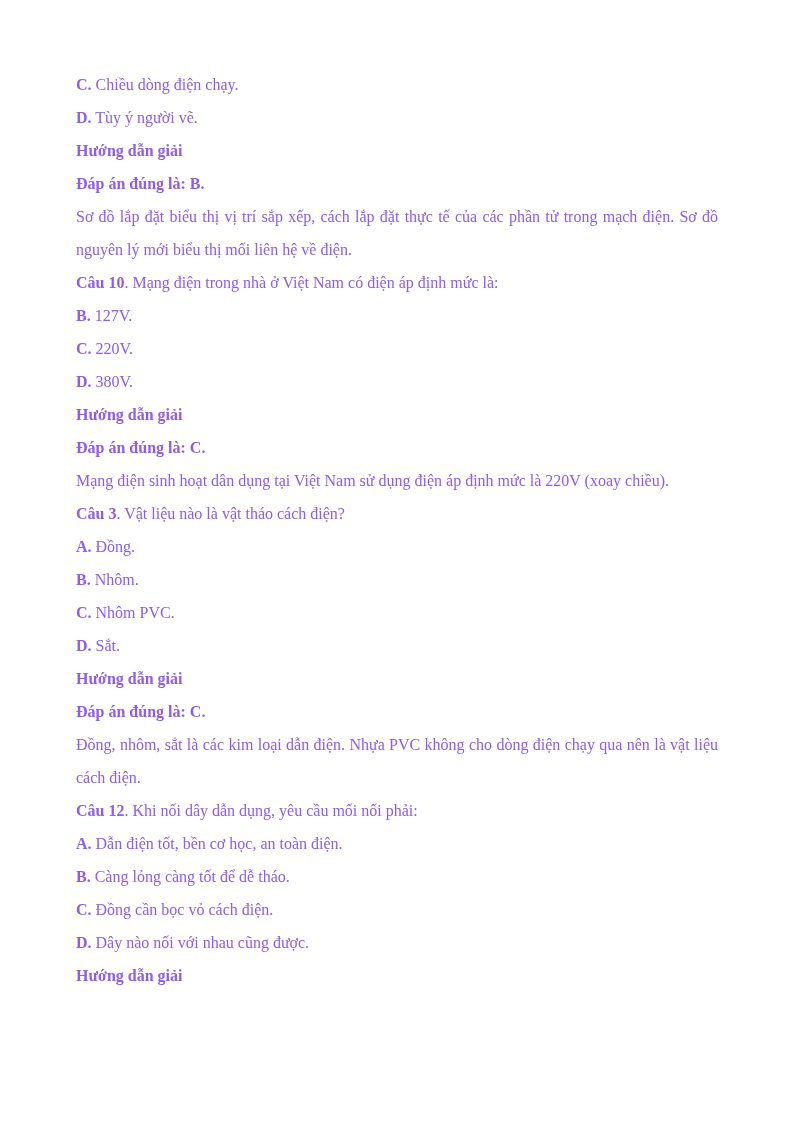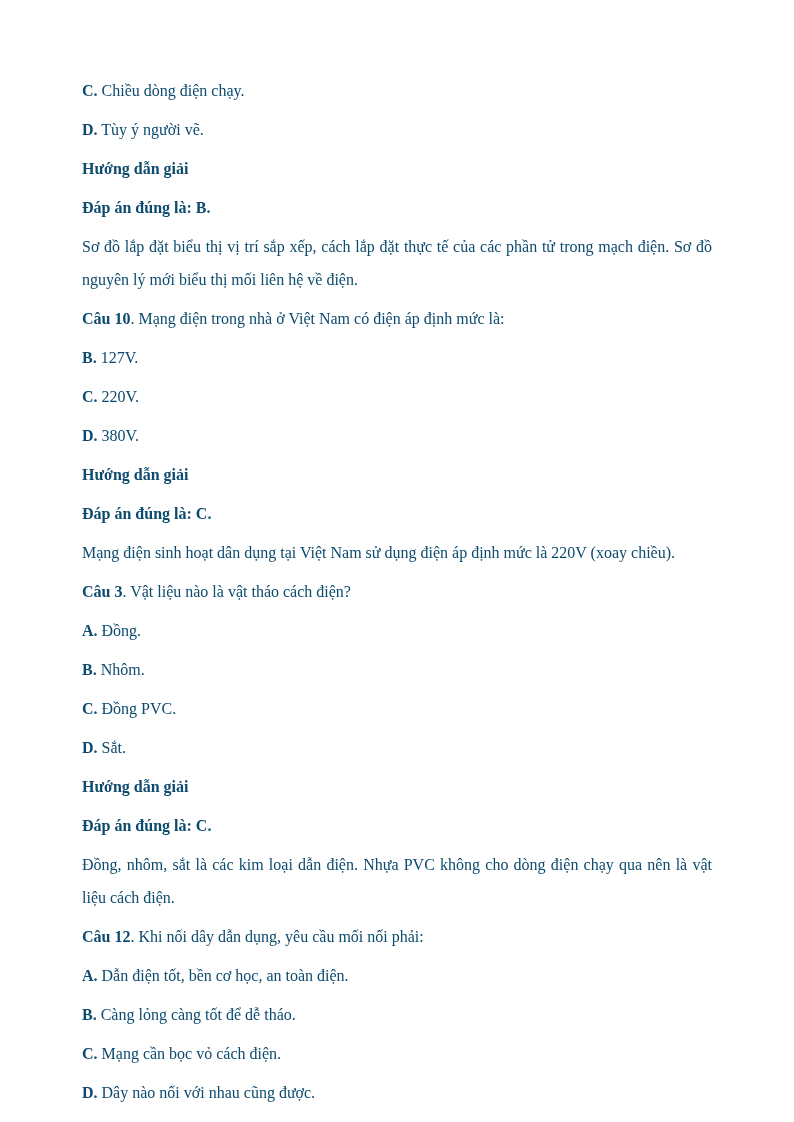--- a/index.html
+++ b/index.html
@@ -13,25 +13,25 @@
     margin: 0 auto;
     background: #ffffff;
     box-sizing: border-box;
     padding: 68px 76px 40px 76px;
     overflow: hidden;
   }
   .content {
     width: 100%;
   }
   .line {
-    margin: 6px;
+    margin: 0;
     font-family: "Liberation Serif", "DejaVu Serif", serif;
     font-size: 16px;
     line-height: 33px;
-    color: #0c4a6e;
+    color: #8b5cf6;
     text-align: left;
   }
   .line.justify {
     text-align: justify;
   }
   .line b {
     font-weight: bold;
   }
 </style>
 </head>
@@ -63,35 +63,35 @@
   <p class="line"><b>Đáp án đúng là: C.</b><span></span></p>
 
   <p class="line justify"><b></b><span>Mạng điện sinh hoạt dân dụng tại Việt Nam sử dụng điện áp định mức là 220V (xoay chiều).</span></p>
 
   <p class="line"><b>Câu 3</b><span>. Vật liệu nào là vật tháo cách điện?</span></p>
 
   <p class="line"><b>A.</b><span> Đồng.</span></p>
 
   <p class="line"><b>B.</b><span> Nhôm.</span></p>
 
-  <p class="line"><b>C.</b><span> Đồng PVC.</span></p>
+  <p class="line"><b>C.</b><span> Nhôm PVC.</span></p>
 
   <p class="line"><b>D.</b><span> Sắt.</span></p>
 
   <p class="line"><b>Hướng dẫn giải</b><span></span></p>
 
   <p class="line"><b>Đáp án đúng là: C.</b><span></span></p>
 
   <p class="line justify"><b></b><span>Đồng, nhôm, sắt là các kim loại dẫn điện. Nhựa PVC không cho dòng điện chạy qua nên là vật liệu cách điện.</span></p>
 
   <p class="line"><b>Câu 12</b><span>. Khi nối dây dẫn dụng, yêu cầu mối nối phải:</span></p>
 
   <p class="line"><b>A.</b><span> Dẫn điện tốt, bền cơ học, an toàn điện.</span></p>
 
   <p class="line"><b>B.</b><span> Càng lỏng càng tốt để dễ tháo.</span></p>
 
-  <p class="line"><b>C.</b><span> Mạng cần bọc vỏ cách điện.</span></p>
+  <p class="line"><b>C.</b><span> Đồng cần bọc vỏ cách điện.</span></p>
 
   <p class="line"><b>D.</b><span> Dây nào nối với nhau cũng được.</span></p>
 
   <p class="line"><b>Hướng dẫn giải</b><span></span></p>
 </div>
 </div>
 
 </body></html>

